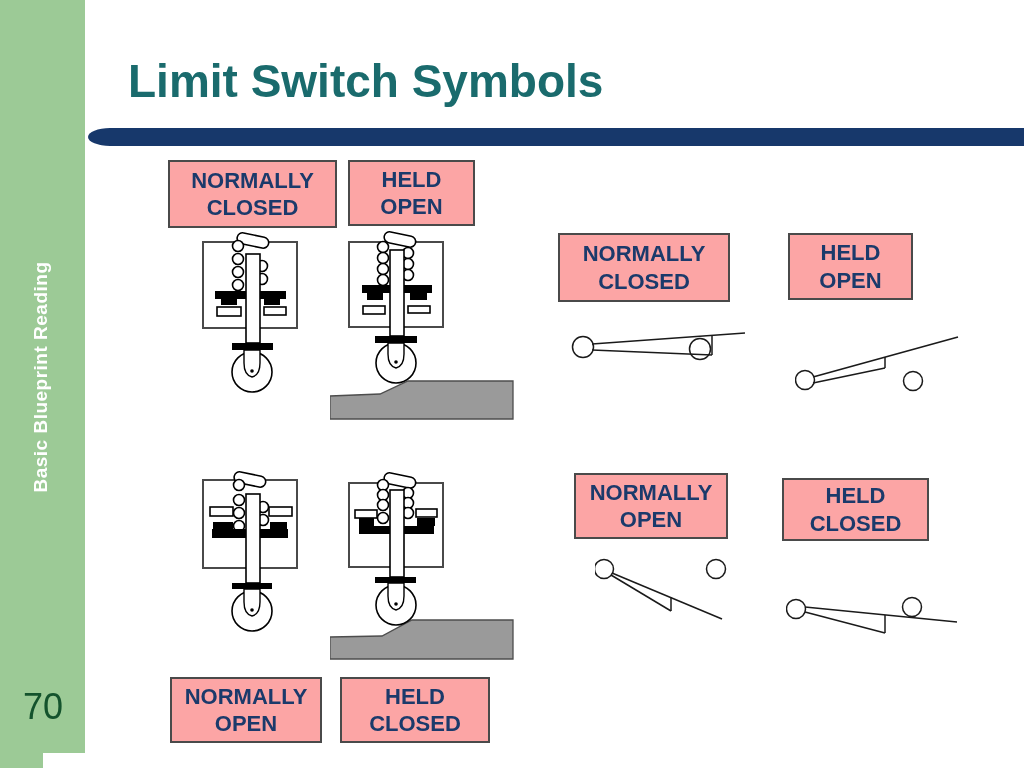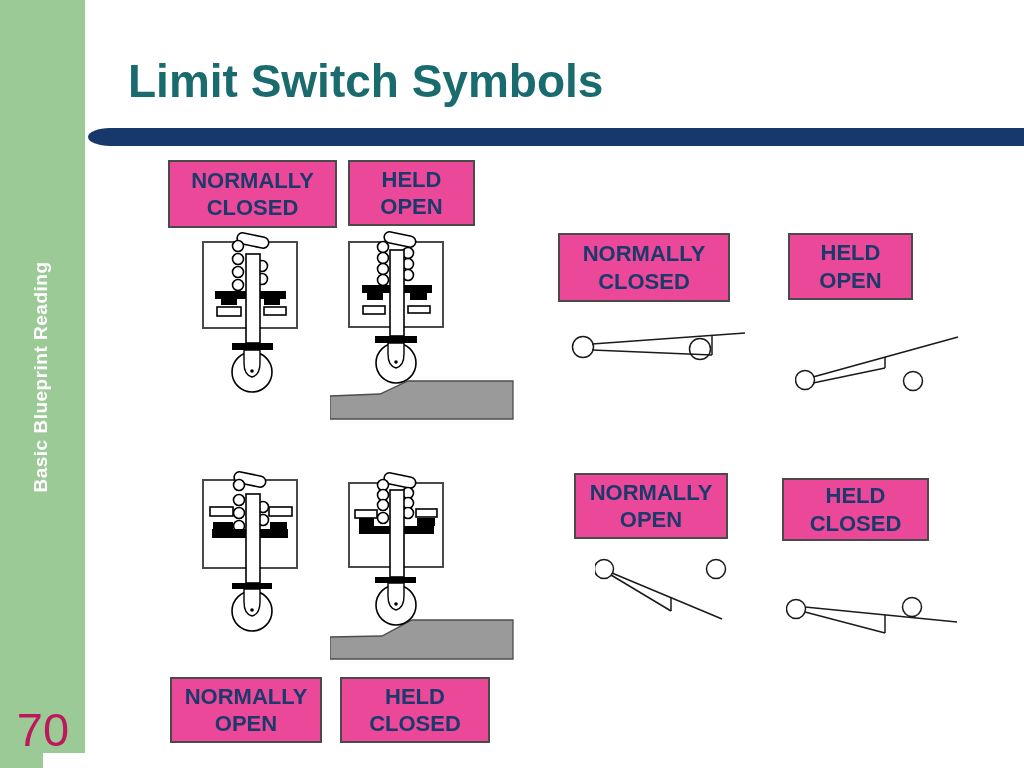--- a/index.html
+++ b/index.html
@@ -9,32 +9,32 @@
   }
   .sidebar{position:absolute;left:0;top:0;width:85px;height:753px;background:#9CCA96;}
   .sidebar-tab{position:absolute;left:0;top:753px;width:43px;height:15px;background:#9CCA96;}
   .sidebar-text{
     position:absolute;left:-97px;top:364px;width:280px;height:26px;
     transform:rotate(-90deg);color:#ffffff;font-weight:bold;font-size:19px;
     text-align:center;letter-spacing:.5px;
   }
   .page-number{
     position:absolute;left:8px;top:686px;width:70px;text-align:center;
-    font-size:47px;color:#be185d;margin-top:16px;
+    font-size:36px;color:#14532d;
   }
   .slide-title{
     position:absolute;left:128px;top:54px;font-size:46px;font-weight:bold;
     color:#1A6B6D;white-space:nowrap;
   }
   .title-bar{
     position:absolute;left:88px;top:128px;width:936px;height:18px;background:#17386B;
     border-top-left-radius:22px 9px;border-bottom-left-radius:22px 9px;
   }
   .label-box{
-    position:absolute;box-sizing:border-box;background:#ec4899;
+    position:absolute;box-sizing:border-box;background:#fca5a5;
     border:2px solid #4a4a4a;color:#1B3A6B;font-weight:bold;font-size:22px;
     line-height:1.25;display:flex;align-items:center;justify-content:center;
     text-align:center;white-space:pre-line;
   }
   .diag{position:absolute;}
 </style>
 </head>
 <body>
 
 <div id="slide">

